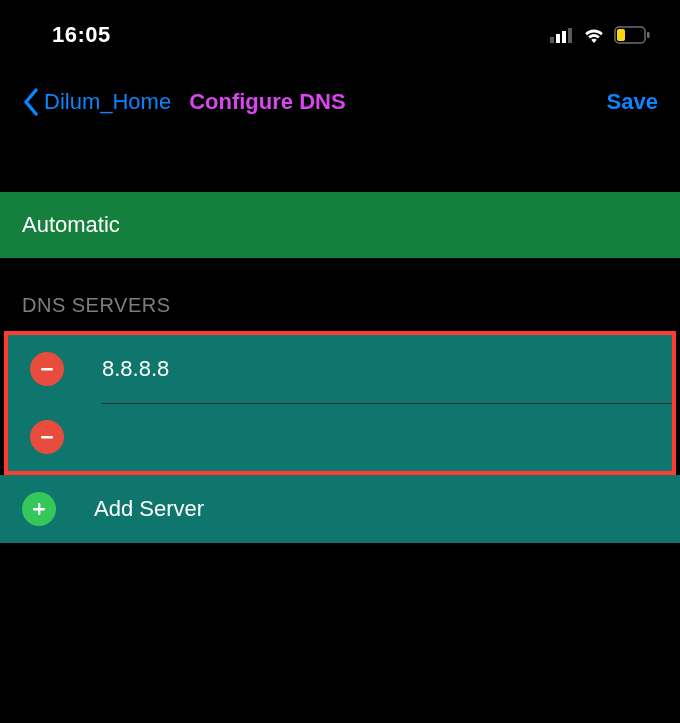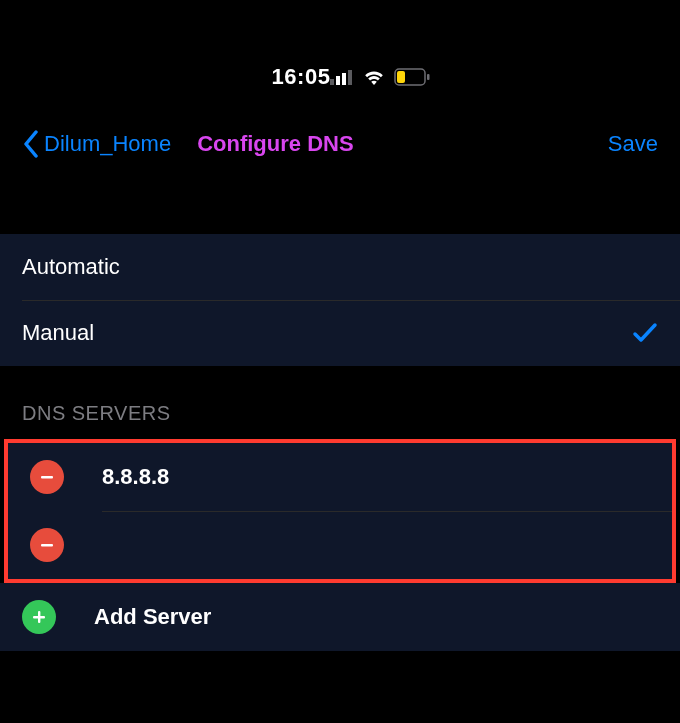--- a/index.html
+++ b/index.html
@@ -1,41 +1,41 @@
 <!DOCTYPE html>
 <html><head>
 <meta charset="utf-8">
 <style>
   * { box-sizing: border-box; margin: 0; padding: 0; }
   html, body { width: 680px; height: 723px; background: #000; color: #fff; font-family: -apple-system, "Helvetica Neue", Arial, sans-serif; overflow: hidden; }
 
   
-  .status-bar { display: flex; justify-content: center; align-items: center; padding: 10px 30px 0 52px; height: 60px; margin-top: 42px; }
+  .status-bar { display: flex; justify-content: space-between; align-items: center; padding: 10px 30px 0 52px; height: 60px; }
   .status-time { font-size: 22px; font-weight: 600; letter-spacing: 0.5px; }
   .status-icons { display: flex; align-items: center; gap: 8px; }
 
   
-  .nav-bar { display: flex; align-items: center; padding: 28px 22px 22px 22px; gap: 8px; }
+  .nav-bar { display: flex; align-items: center; padding: 28px 22px 22px 22px; }
   .back { display: flex; align-items: center; color: #0a84ff; font-size: 22px; }
   .back-chevron { margin-right: 4px; }
   .nav-title { flex: 0 0 auto; margin-left: 18px; font-size: 22px; font-weight: 600; color: #d946ef; }
   .nav-spacer { flex: 1; }
-  .save-btn { color: #0a84ff; font-size: 22px; }
+  .save-btn { color: #0a84ff; font-size: 22px; font-weight: bold; }
 
   
   .gap { height: 54px; background: #000; }
 
-  .list { background: #0f172a; }
+  .list { background: #15803d; }
   .row { display: flex; align-items: center; height: 66px; padding: 0 22px; font-size: 22px; position: relative; }
   .row + .row::before { content: ""; position: absolute; left: 22px; right: 0; top: 0; height: 1px; background: #2a2a2a; }
   .check { color: #0a84ff; margin-left: auto; }
 
   .section-header { font-size: 20px; letter-spacing: 0.5px; color: #7d7d82; padding: 36px 22px 14px 22px; text-transform: uppercase; }
 
-  .servers-list { background: #0f172a; font-weight: bold; }
+  .servers-list { background: #0f766e; }
   .server-row { display: flex; align-items: center; height: 68px; padding: 0 22px; font-size: 22px; position: relative; }
   .server-row + .server-row::before { content: ""; position: absolute; left: 94px; right: 0; top: 0; height: 1px; background: #2a2a2a; }
   .icon-btn { width: 34px; height: 34px; border-radius: 50%; display: flex; align-items: center; justify-content: center; margin-right: 38px; flex: 0 0 auto; }
   .icon-remove { background: #e74c3c; }
   .icon-add { background: #34c759; }
   .server-value { display: flex; align-items: center; }
   .cursor { display: inline-block; width: 2px; height: 28px; background: #0a84ff; margin-left: 1px; vertical-align: middle; }
 
   .highlight-box { border: 4px solid #ff3b30; margin: 0 4px; }
   .highlight-box .server-row:first-child::before { display: none; }
@@ -87,28 +87,20 @@
   <div class="nav-spacer"></div>
   <div class="save-btn">Save</div>
 </div>
 
 <div class="gap"></div>
 
 <div class="list">
   <div class="row">
     <span>Automatic</span>
   </div>
-  <div class="row">
-    <span>Manual</span>
-    <span class="check">
-      <svg width="26" height="24" viewBox="0 0 26 24">
-          <path d="M3 13 L9 19 L23 4" stroke="#0a84ff" stroke-width="3.5" fill="none" stroke-linecap="round" stroke-linejoin="round"></path>
-        </svg>
-    </span>
-  </div>
 </div>
 
 <div class="section-header">DNS SERVERS</div>
 
 <div class="highlight-box">
   <div class="servers-list">
     <div class="server-row">
       <div class="icon-btn icon-remove">
         <span>
           <svg width="16" height="16" viewBox="0 0 16 16">

